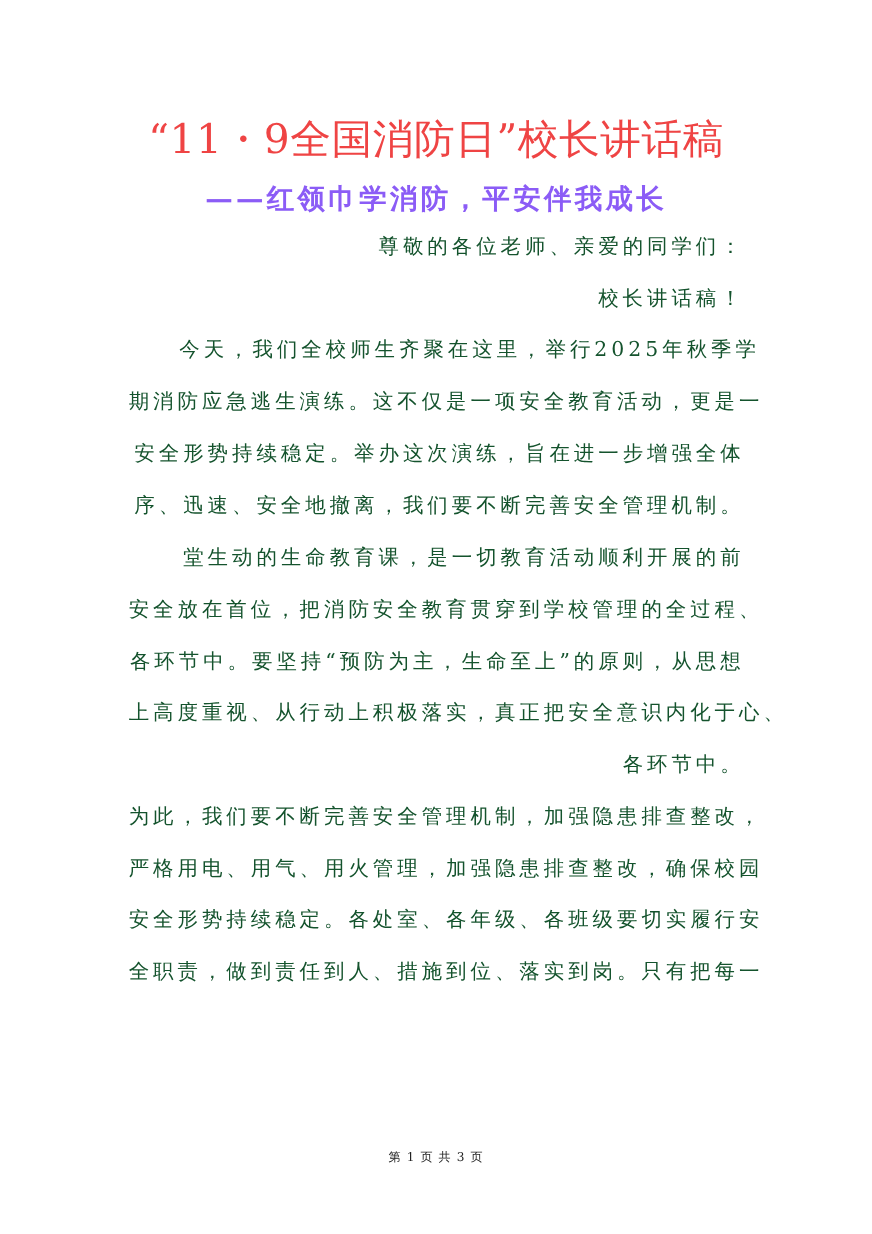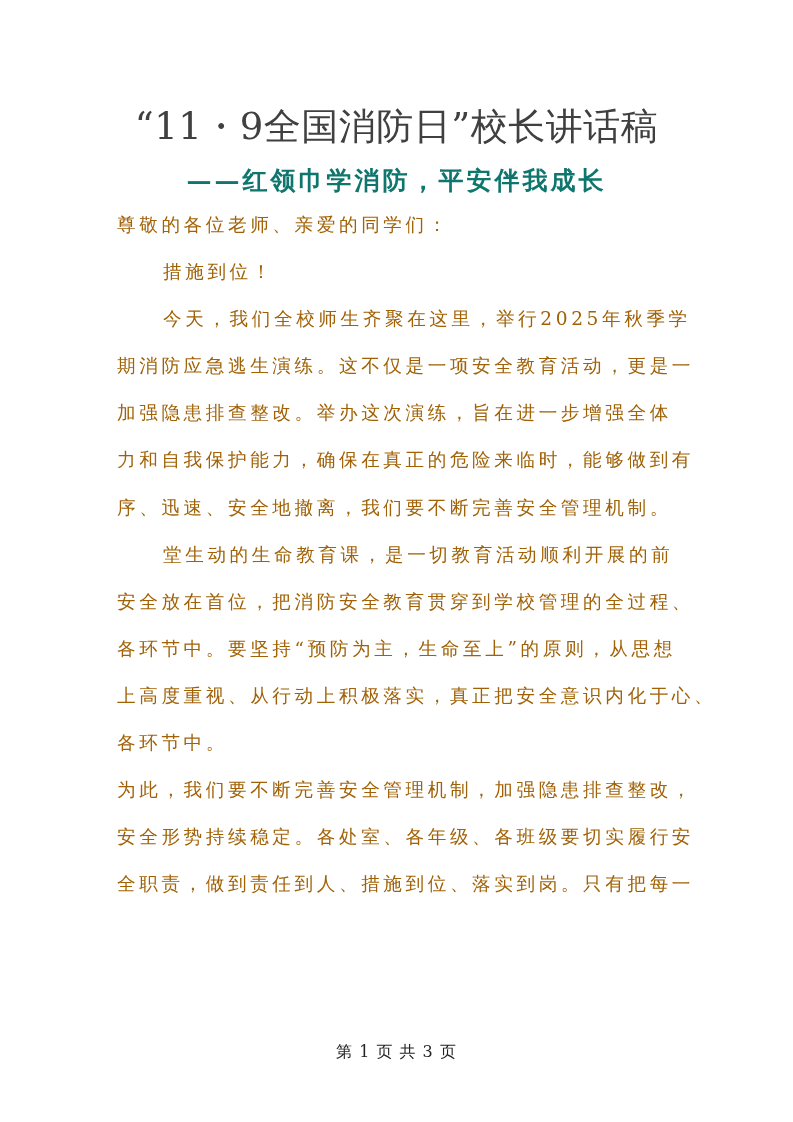--- a/index.html
+++ b/index.html
@@ -27,82 +27,83 @@
       position: absolute;
       left: 0;
       width: 793px;
       top: 103px;
       text-align: center;
       font-size: 37px;
       line-height: 48px;
       letter-spacing: 0.5px;
       font-weight: normal;
       margin: 0;
-      color: #404040;
+      color: #ef4444;
     }
     .subtitle {
       position: absolute;
       left: 0;
       width: 793px;
       top: 164px;
       text-align: center;
       font-size: 25px;
       line-height: 34px;
       letter-spacing: 3px;
       margin: 0;
-      color: #0f766e;
+      color: #8b5cf6;
     }
     .body {
       position: absolute;
       left: 117px;
       top: 205px;
       width: 560px;
     }
     .line {
       height: 47.1px;
       line-height: 40px;
       font-size: 18.6px;
       white-space: nowrap;
       letter-spacing: 3.6px;
-      color: #a16207;
+      color: #14532d;
+      text-align: right;
     }
     .line.indent {
       padding-left: 46px;
     }
     .footer {
       position: absolute;
       left: 0;
       width: 793px;
       top: 1042px;
       text-align: center;
-      font-size: 16px;
+      font-size: 11px;
       line-height: 20px;
       color: #222;
       letter-spacing: 1px;
     }
   </style>
 </head>
 <body>
 
 <div class="page">
   <h1 class="title">“11・9全国消防日”校长讲话稿</h1>
   <h2 class="subtitle">——红领巾学消防，平安伴我成长</h2>
 
   <div class="body">
     <div class="line">尊敬的各位老师、亲爱的同学们：</div>
-    <div class="line indent">措施到位！</div>
+    <div class="line indent">校长讲话稿！</div>
     <div class="line indent">今天，我们全校师生齐聚在这里，举行2025年秋季学</div>
     <div class="line">期消防应急逃生演练。这不仅是一项安全教育活动，更是一</div>
-    <div class="line">加强隐患排查整改。举办这次演练，旨在进一步增强全体</div>
-    <div class="line">力和自我保护能力，确保在真正的危险来临时，能够做到有</div>
+    <div class="line">安全形势持续稳定。举办这次演练，旨在进一步增强全体</div>
     <div class="line">序、迅速、安全地撤离，我们要不断完善安全管理机制。</div>
     <div class="line indent">堂生动的生命教育课，是一切教育活动顺利开展的前</div>
     <div class="line">安全放在首位，把消防安全教育贯穿到学校管理的全过程、</div>
     <div class="line">各环节中。要坚持“预防为主，生命至上”的原则，从思想</div>
     <div class="line">上高度重视、从行动上积极落实，真正把安全意识内化于心、</div>
     <div class="line">各环节中。</div>
     <div class="line">为此，我们要不断完善安全管理机制，加强隐患排查整改，</div>
+    <div class="line">严格用电、用气、用火管理，加强隐患排查整改，确保校园</div>
     <div class="line">安全形势持续稳定。各处室、各年级、各班级要切实履行安</div>
     <div class="line">全职责，做到责任到人、措施到位、落实到岗。只有把每一</div>
   </div>
 
   <div class="footer">第 1 页 共 3 页</div>
 </div>
 
 </body></html>

